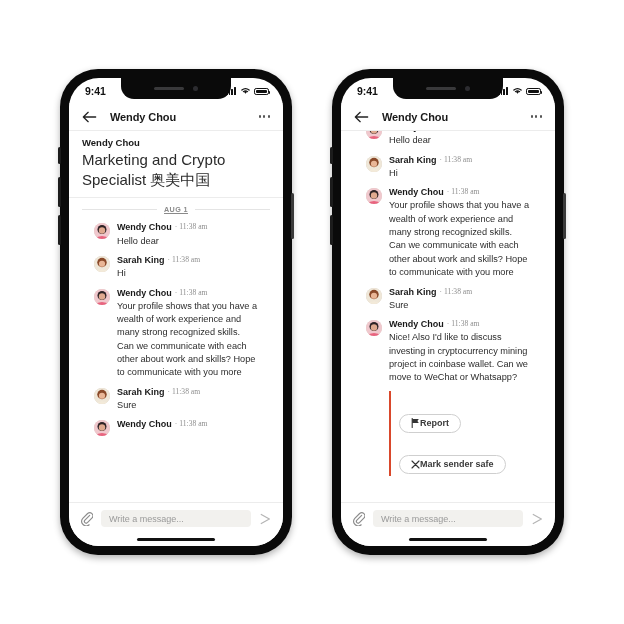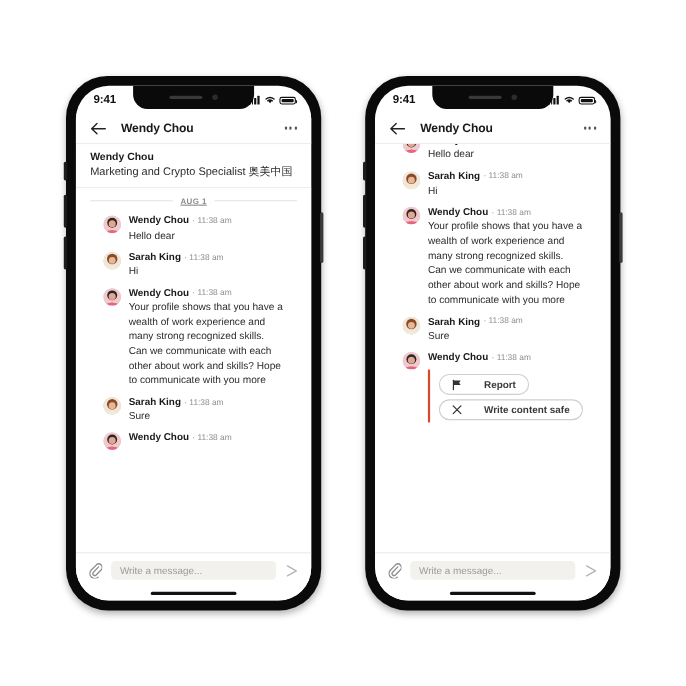--- a/index.html
+++ b/index.html
@@ -112,21 +112,21 @@
   .dots { margin-left: auto; display: flex; gap: 2.3px; align-items: center; }
   .dots i { width: 2.3px; height: 2.3px; border-radius: 50%; background: #555; display:block; }
 
   
   .profile {
     flex: 0 0 auto;
     padding: 6px 13px 7px;
     border-bottom: 1px solid #ececec;
   }
   .profile-name { font-size: 9.5px; font-weight: 700; color: #191919; line-height: 1.35; }
-  .profile-sub  { font-size: 10px; color: #2b2b2b; line-height: 1.35; }
+  .profile-sub  { font-size: 15px; color: #2b2b2b; line-height: 1.35; }
 
   
   .thread {
     flex: 1 1 auto;
     overflow: hidden;
     padding: 0 0 4px;
     background: #fff;
   }
   .thread.clipped > .msg:first-child { margin-top: -14px; }
 
@@ -140,23 +140,23 @@
   }
 
   .msg { display: flex; padding: 5px 25px 2px; gap: 7px; }
   .avatar {
     width: 16px; height: 16px; flex: 0 0 16px;
     border-radius: 50%; overflow: hidden; margin-top: 1px;
     background: #d8cfc8;
   }
   .avatar svg { display: block; width: 100%; height: 100%; }
   .body { flex: 1 1 auto; min-width: 0; }
-  .meta { display: flex; align-items: center; gap: 3px; line-height: 1.25; }
+  .meta { display: flex; align-items: flex-start; gap: 3px; line-height: 1.25; }
   .sender { font-size: 9px; font-weight: 700; color: #191919; }
-  .ts { font-size: 7.6px; color: #8e8e8e; }
+  .ts { font-size: 7.6px; color: #8e8e8e; font-family: Liberation Serif, serif; }
   .text {
     font-size: 9.2px; color: #2c2c2c; line-height: 1.45;
     margin-top: 1px; word-wrap: break-word;
   }
 
   
   .safety-card {
     background: #f2f0ec;
     border-radius: 5px;
     padding: 8px 9px 9px;
@@ -173,24 +173,24 @@
   .report-block {
     margin-top: 6px;
     border-left: 2.4px solid #d9482b;
     padding: 1px 0 2px 8px;
   }
   .report-text {
     font-size: 9.2px; font-weight: 700; color: #d9482b;
     line-height: 1.45;
   }
   .pill {
-    display: inline-flex; align-items: center; gap: 20px;
+    display: inline-flex; align-items: center; gap: 0;
     border: 1px solid #cfcfcf; border-radius: 20px;
     padding: 3.5px 11px;
-    margin-top: 3px;
+    margin-top: 22px;
     background: #fff;
   }
   .pill-label { font-size: 9px; font-weight: 600; color: #3a3a3a; }
   .pill svg { display: block; }
   .pill-row { display: block; }
 
   
   .composer {
     flex: 0 0 auto;
     border-top: 1px solid #ececec;
@@ -511,37 +511,38 @@
                 <circle cx="16" cy="13" r="9" fill="#2e2326"></circle>
                 <circle cx="16" cy="15" r="6.4" fill="#e0a98f"></circle>
                 <path d="M0 32 Q16 20 32 32 Z" fill="#e8647f"></path>
               </svg>
           </div>
           <div class="body">
             <div class="meta">
               <span class="sender">Wendy Chou</span>
               <span class="ts">· <span>11:38 am</span></span>
             </div>
+            <div class="text">Nice! Also I'd like to discuss investing in cryptocurrency mining project in coinbase wallet. Can we move to WeChat or Whatsapp?</div>
 
             <div class="report-block">
               <div class="pill-row">
                 <div class="pill">
                   <svg width="9" height="10" viewBox="0 0 9 10">
                     <path d="M1.2 0.6 V9.4" stroke="#333" stroke-width="1.1" stroke-linecap="round"></path>
                     <path d="M1.2 1 H7.8 L6.4 3 L7.8 5 H1.2 Z" fill="#333"></path>
                   </svg>
                   <span class="pill-label">Report</span>
                 </div>
               </div>
               <div class="pill-row">
                 <div class="pill">
                   <svg width="9" height="9" viewBox="0 0 9 9">
                     <path d="M1 1 L8 8 M8 1 L1 8" stroke="#333" stroke-width="1.15" stroke-linecap="round"></path>
                   </svg>
-                  <span class="pill-label">Write content safe</span>
+                  <span class="pill-label">Mark sender safe</span>
                 </div>
               </div>
             </div>
           </div>
         </div>
       </div>
 
       <div class="composer">
         <svg class="clip" viewBox="0 0 14 16">
           <path d="M10.4 4.6 L5.3 9.8 a1.9 1.9 0 0 0 2.7 2.7 l5.0-5.1 a3.4 3.4 0 0 0-4.8-4.8 L3.0 7.9 a4.9 4.9 0 0 0 6.9 6.9" stroke="#8d8d8d" stroke-width="1.25" fill="none" stroke-linecap="round" stroke-linejoin="round"></path>

